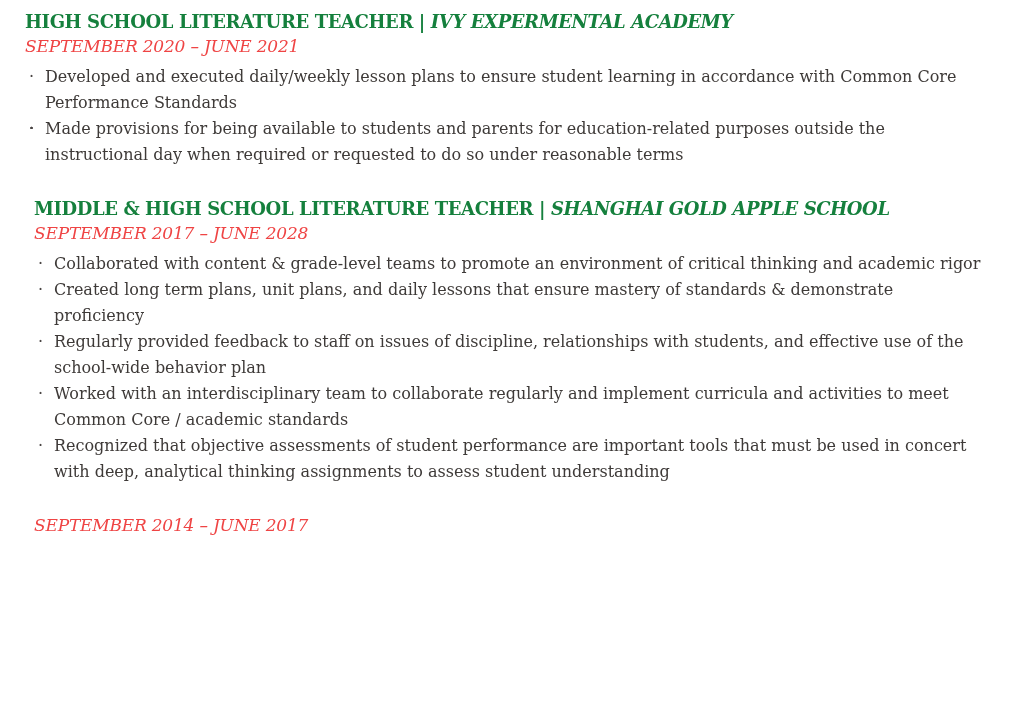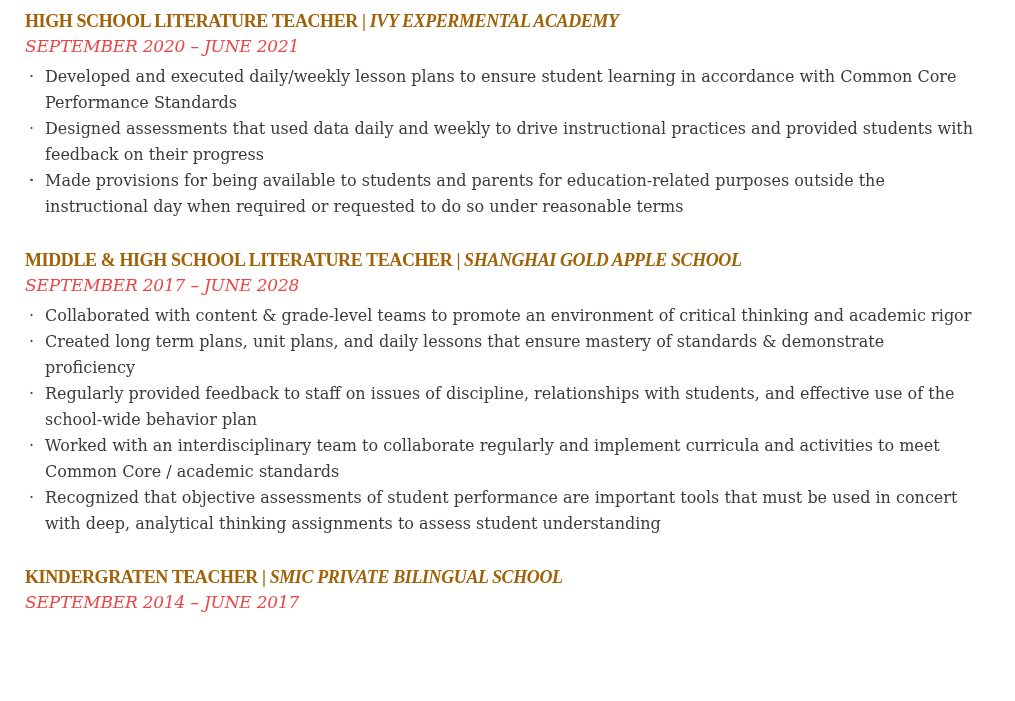--- a/index.html
+++ b/index.html
@@ -10,30 +10,29 @@
     overflow: hidden;
     font-family: "DejaVu Serif", "Liberation Serif", serif;
   }
   .page {
     padding: 9px 24px 0 25px;
     box-sizing: border-box;
     width: 1015px;
     height: 701px;
     overflow: hidden;
   }
-  section.job + section.job { margin-top: 28px; }
+  section.job + section.job { margin-top: 28px; margin-left: 9px; }
   .job-title {
     margin: 0;
     font-weight: bold;
     font-size: 18px;
     line-height: 25px;
     letter-spacing: -0.4px;
-    color: #a16207;
+    color: #15803d;
     white-space: nowrap;
-    font-family: Liberation Serif, serif;
   }
   .job-title .company { font-style: italic; }
   .job-dates {
     margin: 0;
     font-style: italic;
     font-size: 17px;
     line-height: 25px;
     letter-spacing: -0.2px;
     color: #ef4444;
   }
@@ -60,38 +59,37 @@
 </head>
 <body>
 
 <main class="page">
 
   <section class="job">
     <h3 class="job-title"><span>HIGH SCHOOL LITERATURE TEACHER |</span> <span class="company">IVY EXPERMENTAL ACADEMY</span></h3>
     <p class="job-dates">SEPTEMBER 2020 – JUNE 2021</p>
     <ul class="bullets">
       <li><span class="dot">·</span><span>Developed and executed daily/weekly lesson plans to ensure student learning in accordance with Common Core Performance Standards</span></li>
-      <li><span class="dot">·</span><span>Designed assessments that used data daily and weekly to drive instructional practices and provided students with feedback on their progress</span></li>
+      <li><span class="dot">·</span></li>
       <li><span class="dot">·</span></li>
       <li><span class="dot">·</span></li>
       <li><span class="dot">·</span><span>Made provisions for being available to students and parents for education-related purposes outside the instructional day when required or requested to do so under reasonable terms</span></li>
     </ul>
   </section>
 
   <section class="job">
     <h3 class="job-title"><span>MIDDLE &amp; HIGH SCHOOL LITERATURE TEACHER |</span> <span class="company">SHANGHAI GOLD APPLE SCHOOL</span></h3>
     <p class="job-dates">SEPTEMBER 2017 – JUNE 2028</p>
     <ul class="bullets">
       <li><span class="dot">·</span><span>Collaborated with content &amp; grade-level teams to promote an environment of critical thinking and academic rigor</span></li>
       <li><span class="dot">·</span><span>Created long term plans, unit plans, and daily lessons that ensure mastery of standards &amp; demonstrate proficiency</span></li>
       <li><span class="dot">·</span><span>Regularly provided feedback to staff on issues of discipline, relationships with students, and effective use of the school-wide behavior plan</span></li>
       <li><span class="dot">·</span><span>Worked with an interdisciplinary team to collaborate regularly and implement curricula and activities to meet Common Core / academic standards</span></li>
       <li><span class="dot">·</span><span>Recognized that objective assessments of student performance are important tools that must be used in concert with deep, analytical thinking assignments to assess student understanding</span></li>
     </ul>
   </section>
 
   <section class="job">
-    <h3 class="job-title"><span>KINDERGRATEN TEACHER |</span> <span class="company">SMIC PRIVATE BILINGUAL SCHOOL</span></h3>
     <p class="job-dates">SEPTEMBER 2014 – JUNE 2017</p>
 
   </section>
 
 </main>
 
 </body></html>

